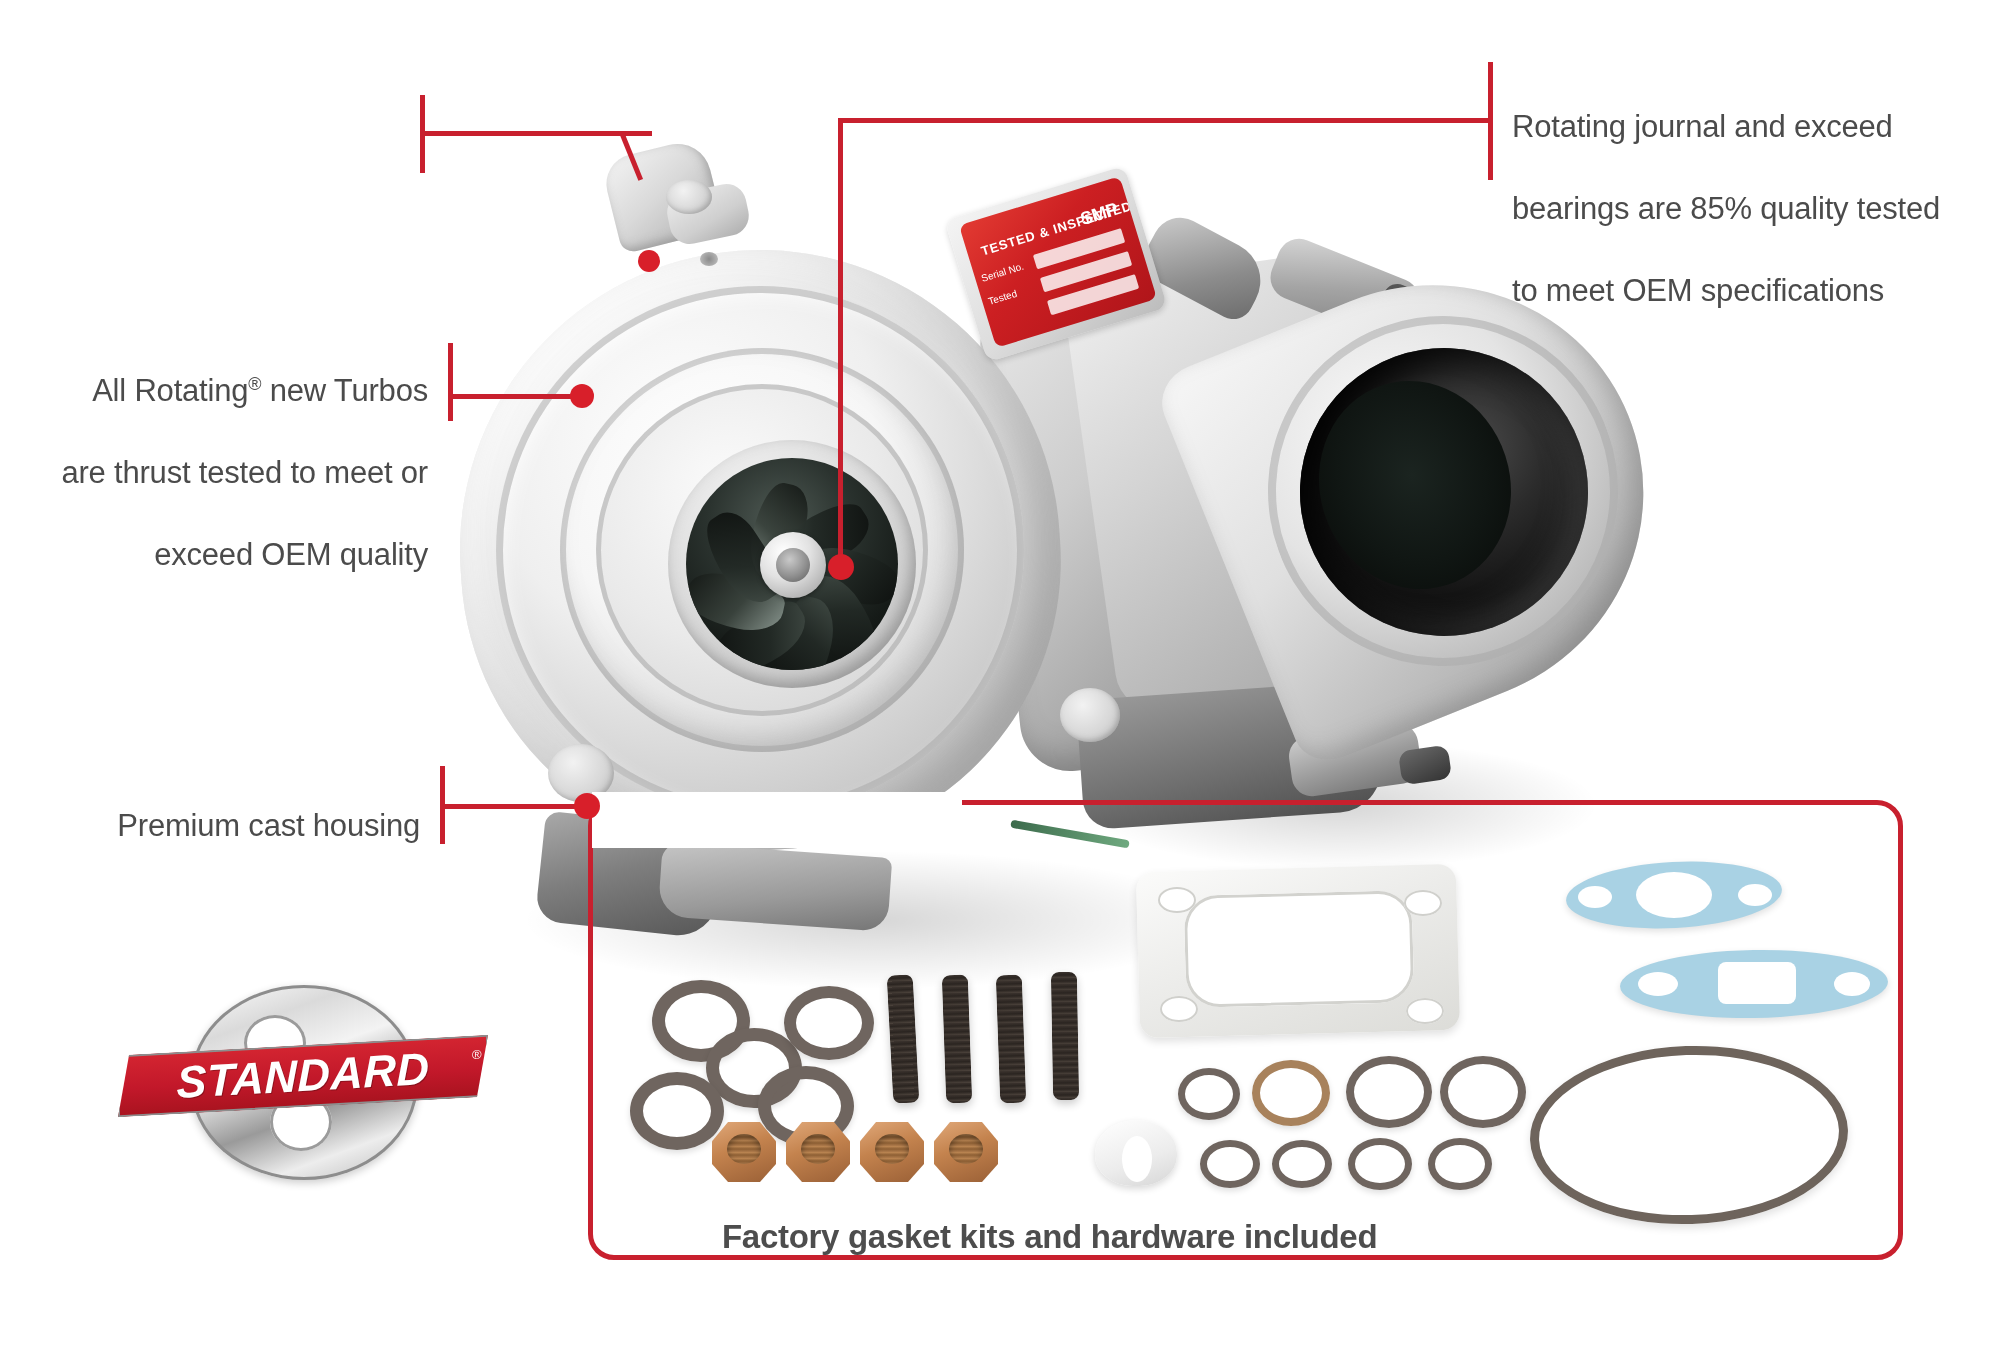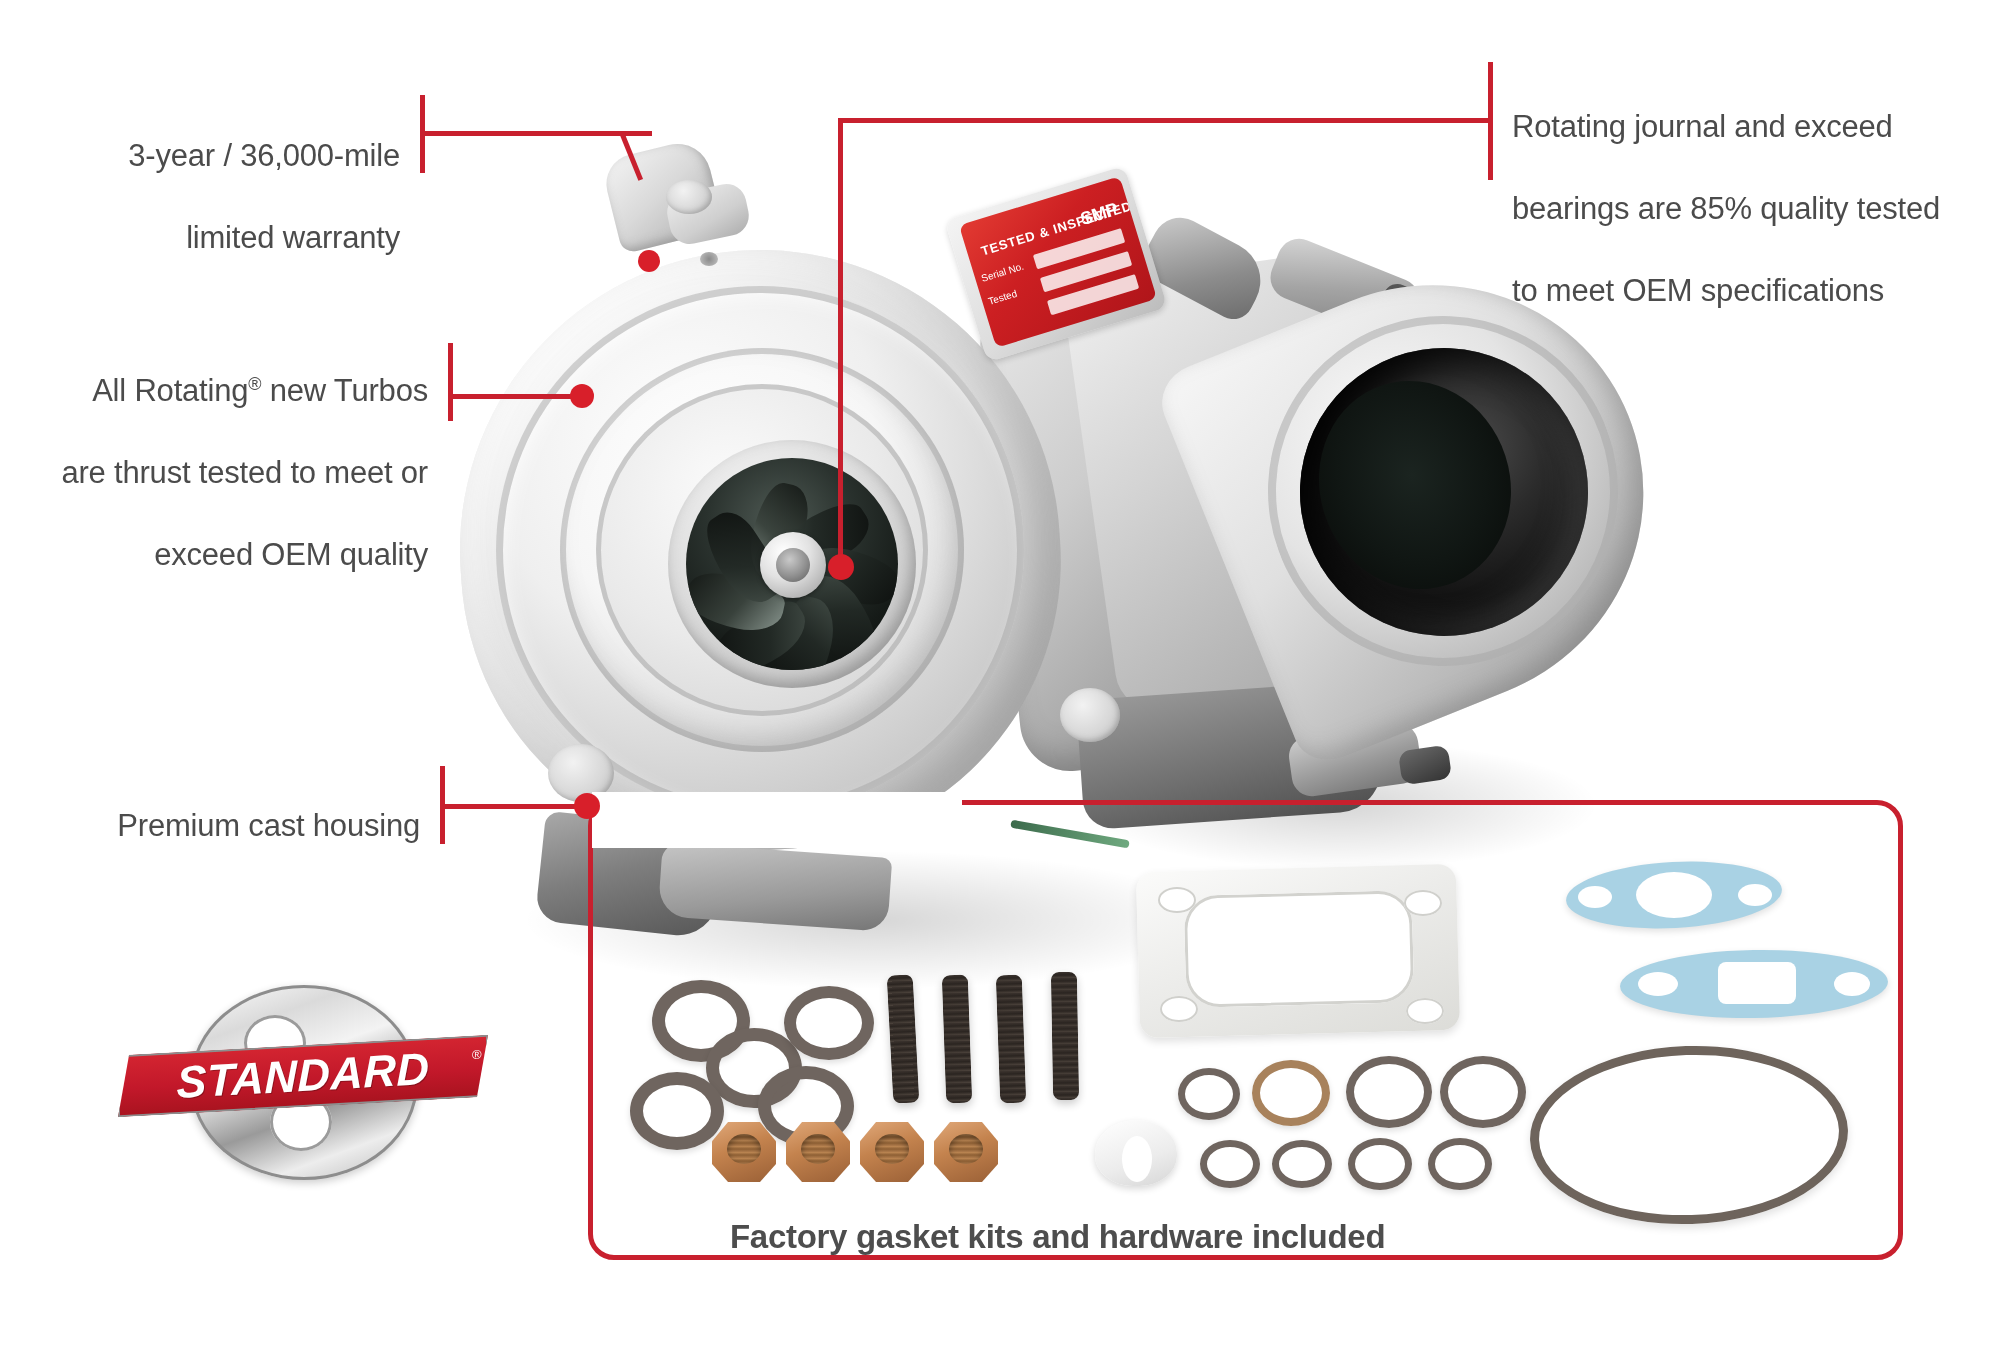--- a/index.html
+++ b/index.html
@@ -663,44 +663,40 @@
     <div class="blue-hole" style="left:1738px;top:884px;width:34px;height:22px;"></div>
 
     <div class="blue-gasket" style="left:1620px;top:950px;width:268px;height:68px;border-radius:50%;transform:rotate(-1deg);"></div>
     <div class="blue-hole" style="left:1718px;top:962px;width:78px;height:42px;border-radius:8px;"></div>
     <div class="blue-hole" style="left:1638px;top:972px;width:40px;height:24px;"></div>
     <div class="blue-hole" style="left:1834px;top:972px;width:36px;height:24px;"></div>
 
     <div class="oring-big"></div>
   </div>
 
-  <div class="kit-caption" style="left:722px;top:1218px;margin-left:8px;">Factory gasket kits and hardware included</div>
+  <div class="kit-caption" style="left:722px;top:1218px;">Factory gasket kits and hardware included</div>
 
   <div class="leader-v" style="left:420px;top:95px;height:78px;"></div>
   <div class="leader-h" style="left:420px;top:131px;width:232px;"></div>
   <div class="leader-dot" style="left:638px;top:250px;width:22px;height:22px;"></div>
   <div class="leader-h" style="left:622px;top:131px;width:50px;transform-origin:0 50%;transform:rotate(68deg);"></div>
 
   <div class="leader-v" style="left:448px;top:343px;height:78px;"></div>
   <div class="leader-h" style="left:448px;top:394px;width:128px;"></div>
   <div class="leader-dot" style="left:570px;top:384px;width:24px;height:24px;"></div>
 
   <div class="leader-v" style="left:440px;top:766px;height:78px;"></div>
   <div class="leader-h" style="left:440px;top:804px;width:140px;"></div>
   <div class="leader-dot" style="left:574px;top:793px;width:26px;height:26px;"></div>
 
   <div class="leader-v" style="left:1488px;top:62px;height:118px;"></div>
   <div class="leader-h" style="left:838px;top:118px;width:652px;"></div>
   <div class="leader-v" style="left:838px;top:118px;height:452px;"></div>
   <div class="leader-dot" style="left:828px;top:554px;width:26px;height:26px;"></div>
 
-  <div class="callout right-align" style="left:60px;top:95px;width:340px;">
-    <div>3-year / 36,000-mile</div>
-    <div>limited warranty</div>
-  </div>
 
   <div class="callout right-align" style="left:40px;top:330px;width:388px;">
     <div><span>All Rotating</span><sup>®</sup><span> new Turbos</span></div>
     <div>are thrust tested to meet or</div>
     <div>exceed OEM quality</div>
   </div>
 
   <div class="callout right-align" style="left:60px;top:765px;width:360px;">
     <div>Premium cast housing</div>
   </div>

